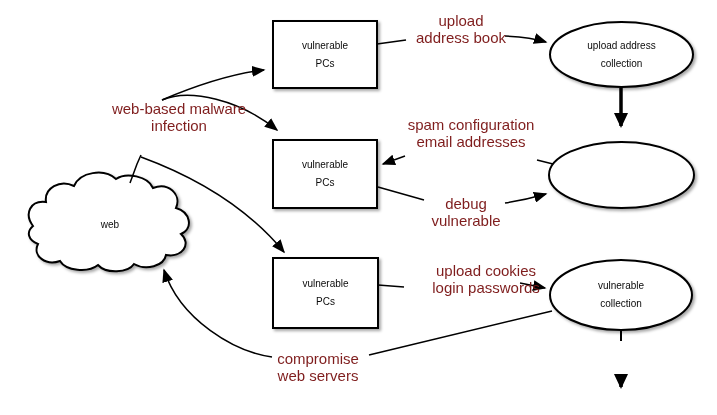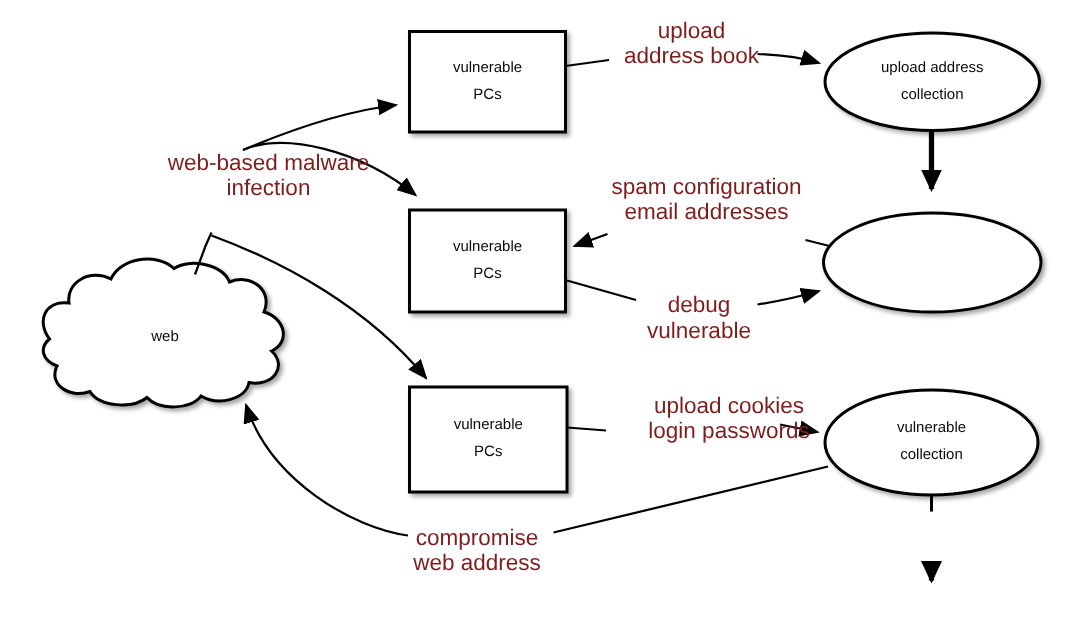--- a/index.html
+++ b/index.html
@@ -100,15 +100,15 @@
 infection</div>
   <div class="txt lbl-upload-book">upload
 address book</div>
   <div class="txt lbl-spam-config">spam configuration
 email addresses</div>
   <div class="txt lbl-debug">debug
 vulnerable</div>
   <div class="txt lbl-cookies">upload cookies
 login passwords</div>
   <div class="txt lbl-compromise">compromise
-web address</div>
+web servers</div>
 
 </div>
 
 </body></html>

